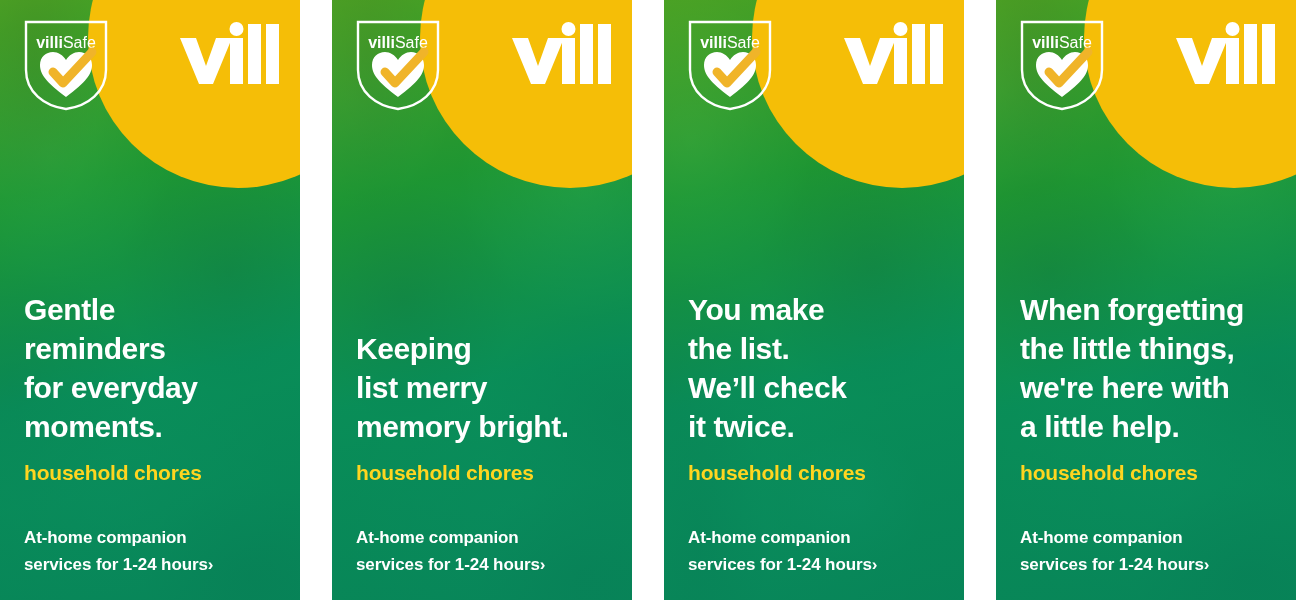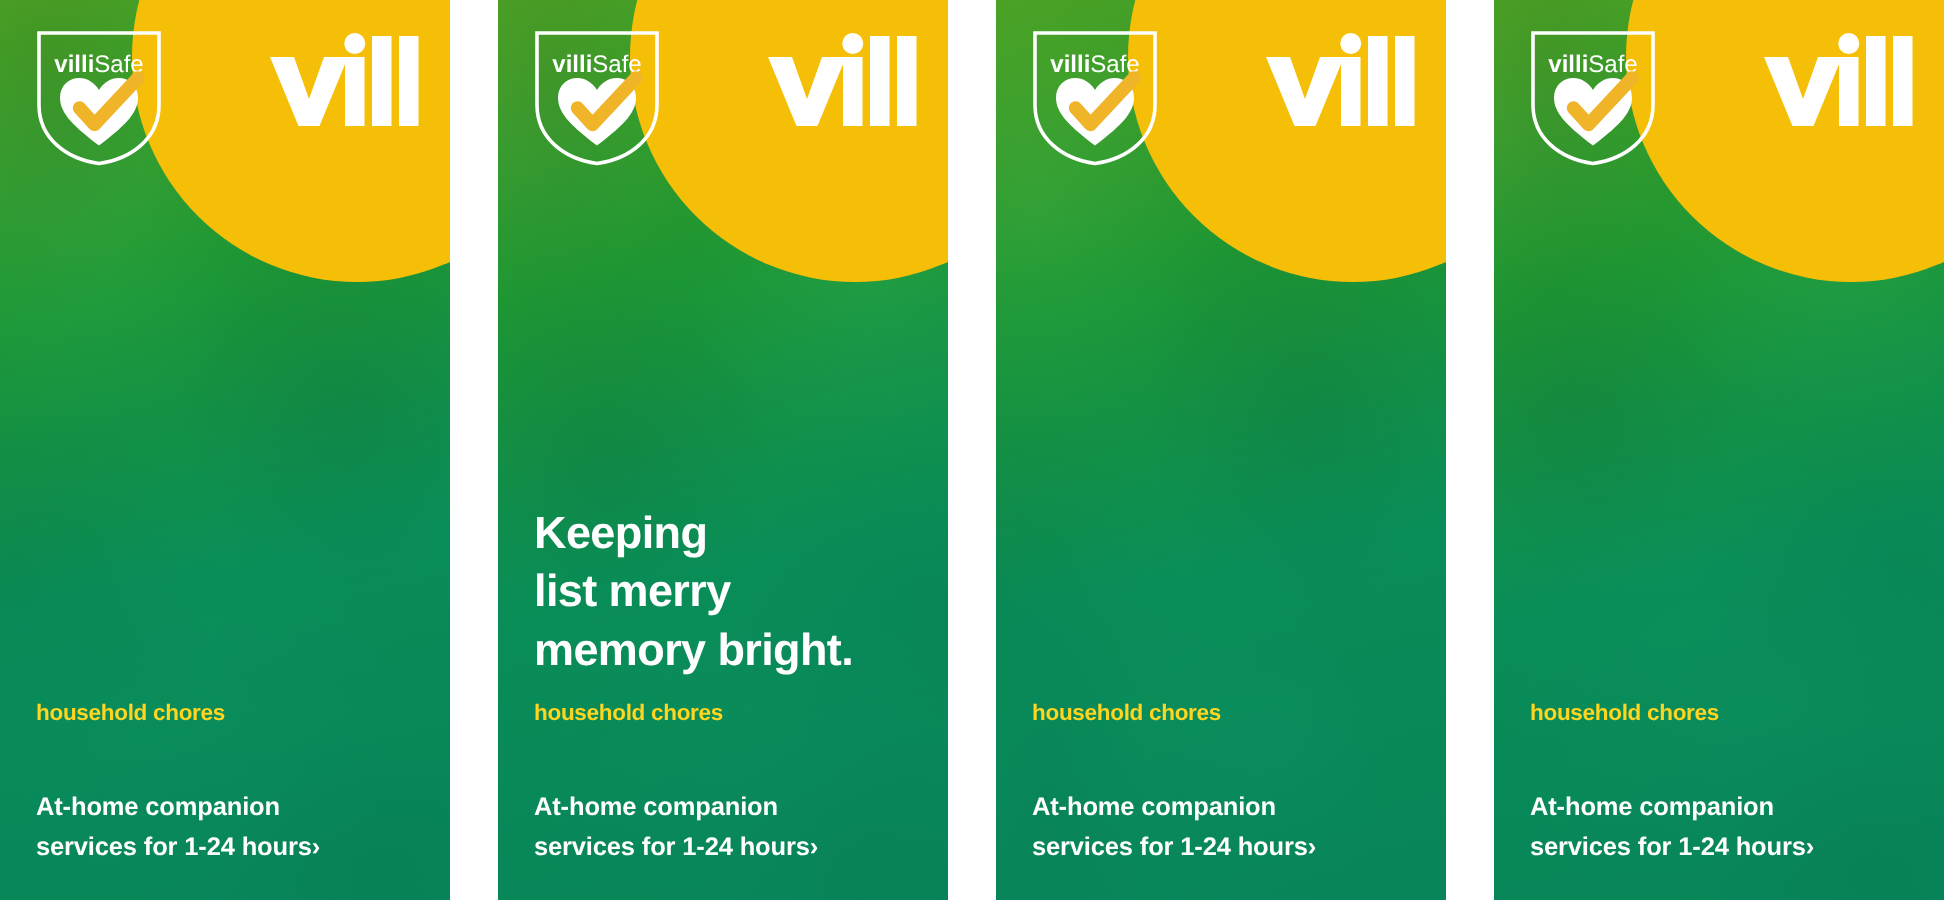--- a/index.html
+++ b/index.html
@@ -129,21 +129,21 @@
     font-weight: 700;
     font-size: 30px;
     line-height: 1.3;
     letter-spacing: -.4px;
     margin-bottom: 14px;
     white-space: pre-line;
   }
   .eyebrow {
     color: #ffd520;
     font-weight: 700;
-    font-size: 15px;
+    font-size: 21px;
     line-height: 1.2;
     letter-spacing: -.2px;
     margin-bottom: 40px;
   }
   .cta {
     color: #ffffff;
     font-weight: 700;
     font-size: 17px;
     line-height: 1.55;
     letter-spacing: -.1px;
@@ -176,20 +176,24 @@
     <div class="shield">
       <svg width="88" height="95" viewBox="0 0 88 95" aria-hidden="true">
         <path d="M4 4 H84 V52 C84 74 66 88 44 91 C22 88 4 74 4 52 Z" fill="none" stroke="#ffffff" stroke-width="2.4"></path>
         <text x="44" y="30" text-anchor="middle" fill="#ffffff" font-family="Liberation Sans, sans-serif" font-size="16" font-weight="700">villi<tspan font-weight="400">Safe</tspan></text>
         <path fill="#ffffff" d="M44 79 C24 64 18 56 18 47 C18 39 24 34 31 34 C36 34 41 37 44 42 C47 37 52 34 57 34 C64 34 70 39 70 47 C70 56 64 64 44 79 Z"></path>
         <path fill="none" stroke="#f0b429" stroke-width="9" stroke-linecap="round" stroke-linejoin="round" d="M31 54 L41 65 L70 34"></path>
       </svg>
     </div>
 
     <div class="copy">
+      <div class="headline">Gentle
+reminders
+for everyday
+moments.</div>
       <div class="eyebrow">household chores</div>
       <div class="cta"><span>At-home companion
 services for 1-24 hours</span><span class="chev">›</span></div>
     </div>
   </div>
 
   <div class="gap"></div>
 
   <div class="banner v2">
     <div class="photo"></div>
@@ -247,20 +251,24 @@
     <div class="shield">
       <svg width="88" height="95" viewBox="0 0 88 95" aria-hidden="true">
         <path d="M4 4 H84 V52 C84 74 66 88 44 91 C22 88 4 74 4 52 Z" fill="none" stroke="#ffffff" stroke-width="2.4"></path>
         <text x="44" y="30" text-anchor="middle" fill="#ffffff" font-family="Liberation Sans, sans-serif" font-size="16" font-weight="700">villi<tspan font-weight="400">Safe</tspan></text>
         <path fill="#ffffff" d="M44 79 C24 64 18 56 18 47 C18 39 24 34 31 34 C36 34 41 37 44 42 C47 37 52 34 57 34 C64 34 70 39 70 47 C70 56 64 64 44 79 Z"></path>
         <path fill="none" stroke="#f0b429" stroke-width="9" stroke-linecap="round" stroke-linejoin="round" d="M31 54 L41 65 L70 34"></path>
       </svg>
     </div>
 
     <div class="copy">
+      <div class="headline">You make
+the list.
+We’ll check
+it twice.</div>
       <div class="eyebrow">household chores</div>
       <div class="cta"><span>At-home companion
 services for 1-24 hours</span><span class="chev">›</span></div>
     </div>
   </div>
 
   <div class="gap"></div>
 
   <div class="banner v4">
     <div class="photo"></div>
@@ -281,19 +289,23 @@
     <div class="shield">
       <svg width="88" height="95" viewBox="0 0 88 95" aria-hidden="true">
         <path d="M4 4 H84 V52 C84 74 66 88 44 91 C22 88 4 74 4 52 Z" fill="none" stroke="#ffffff" stroke-width="2.4"></path>
         <text x="44" y="30" text-anchor="middle" fill="#ffffff" font-family="Liberation Sans, sans-serif" font-size="16" font-weight="700">villi<tspan font-weight="400">Safe</tspan></text>
         <path fill="#ffffff" d="M44 79 C24 64 18 56 18 47 C18 39 24 34 31 34 C36 34 41 37 44 42 C47 37 52 34 57 34 C64 34 70 39 70 47 C70 56 64 64 44 79 Z"></path>
         <path fill="none" stroke="#f0b429" stroke-width="9" stroke-linecap="round" stroke-linejoin="round" d="M31 54 L41 65 L70 34"></path>
       </svg>
     </div>
 
     <div class="copy">
+      <div class="headline">When forgetting
+the little things,
+we're here with
+a little help.</div>
       <div class="eyebrow">household chores</div>
       <div class="cta"><span>At-home companion
 services for 1-24 hours</span><span class="chev">›</span></div>
     </div>
   </div>
 
 </div>
 
 </body></html>

